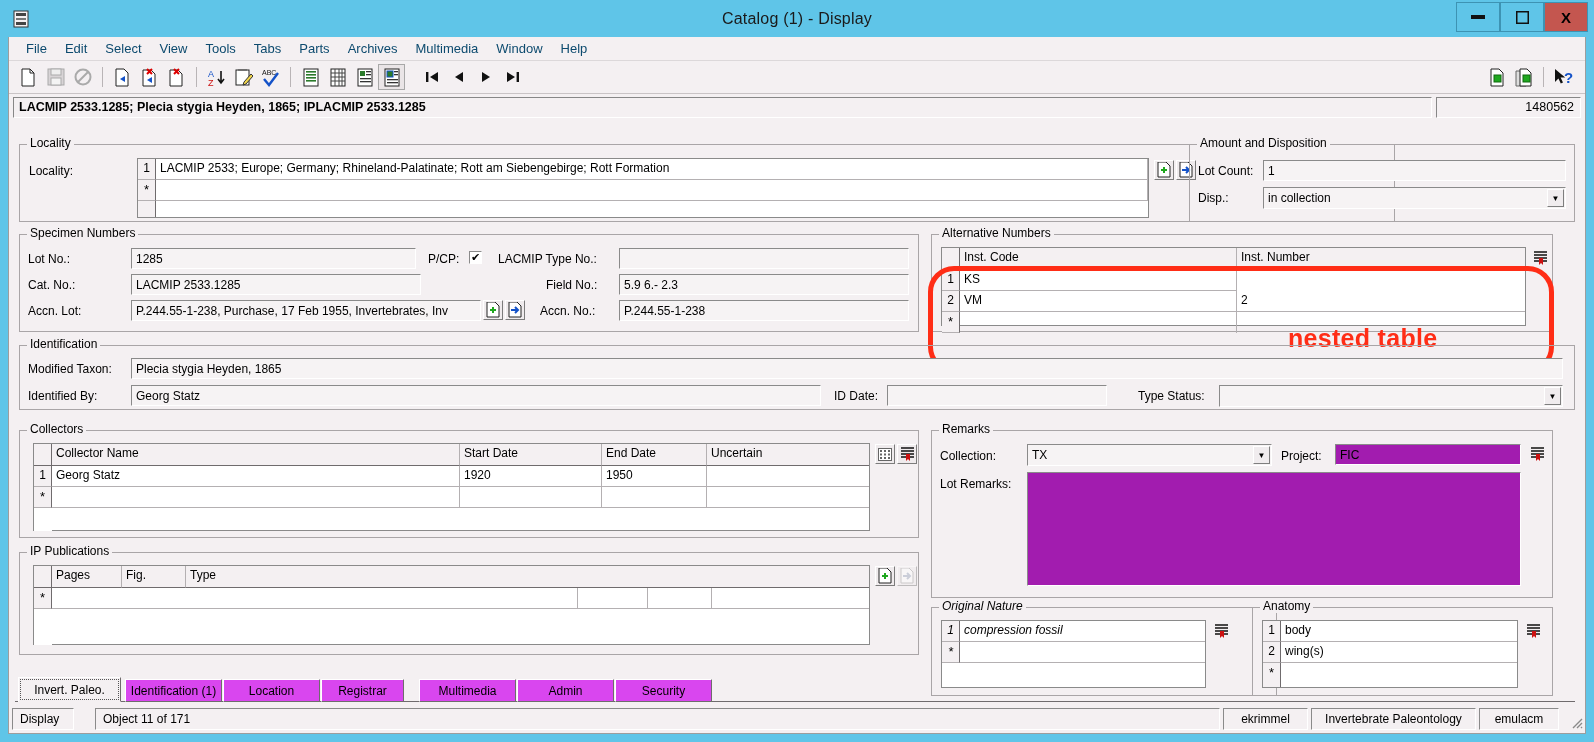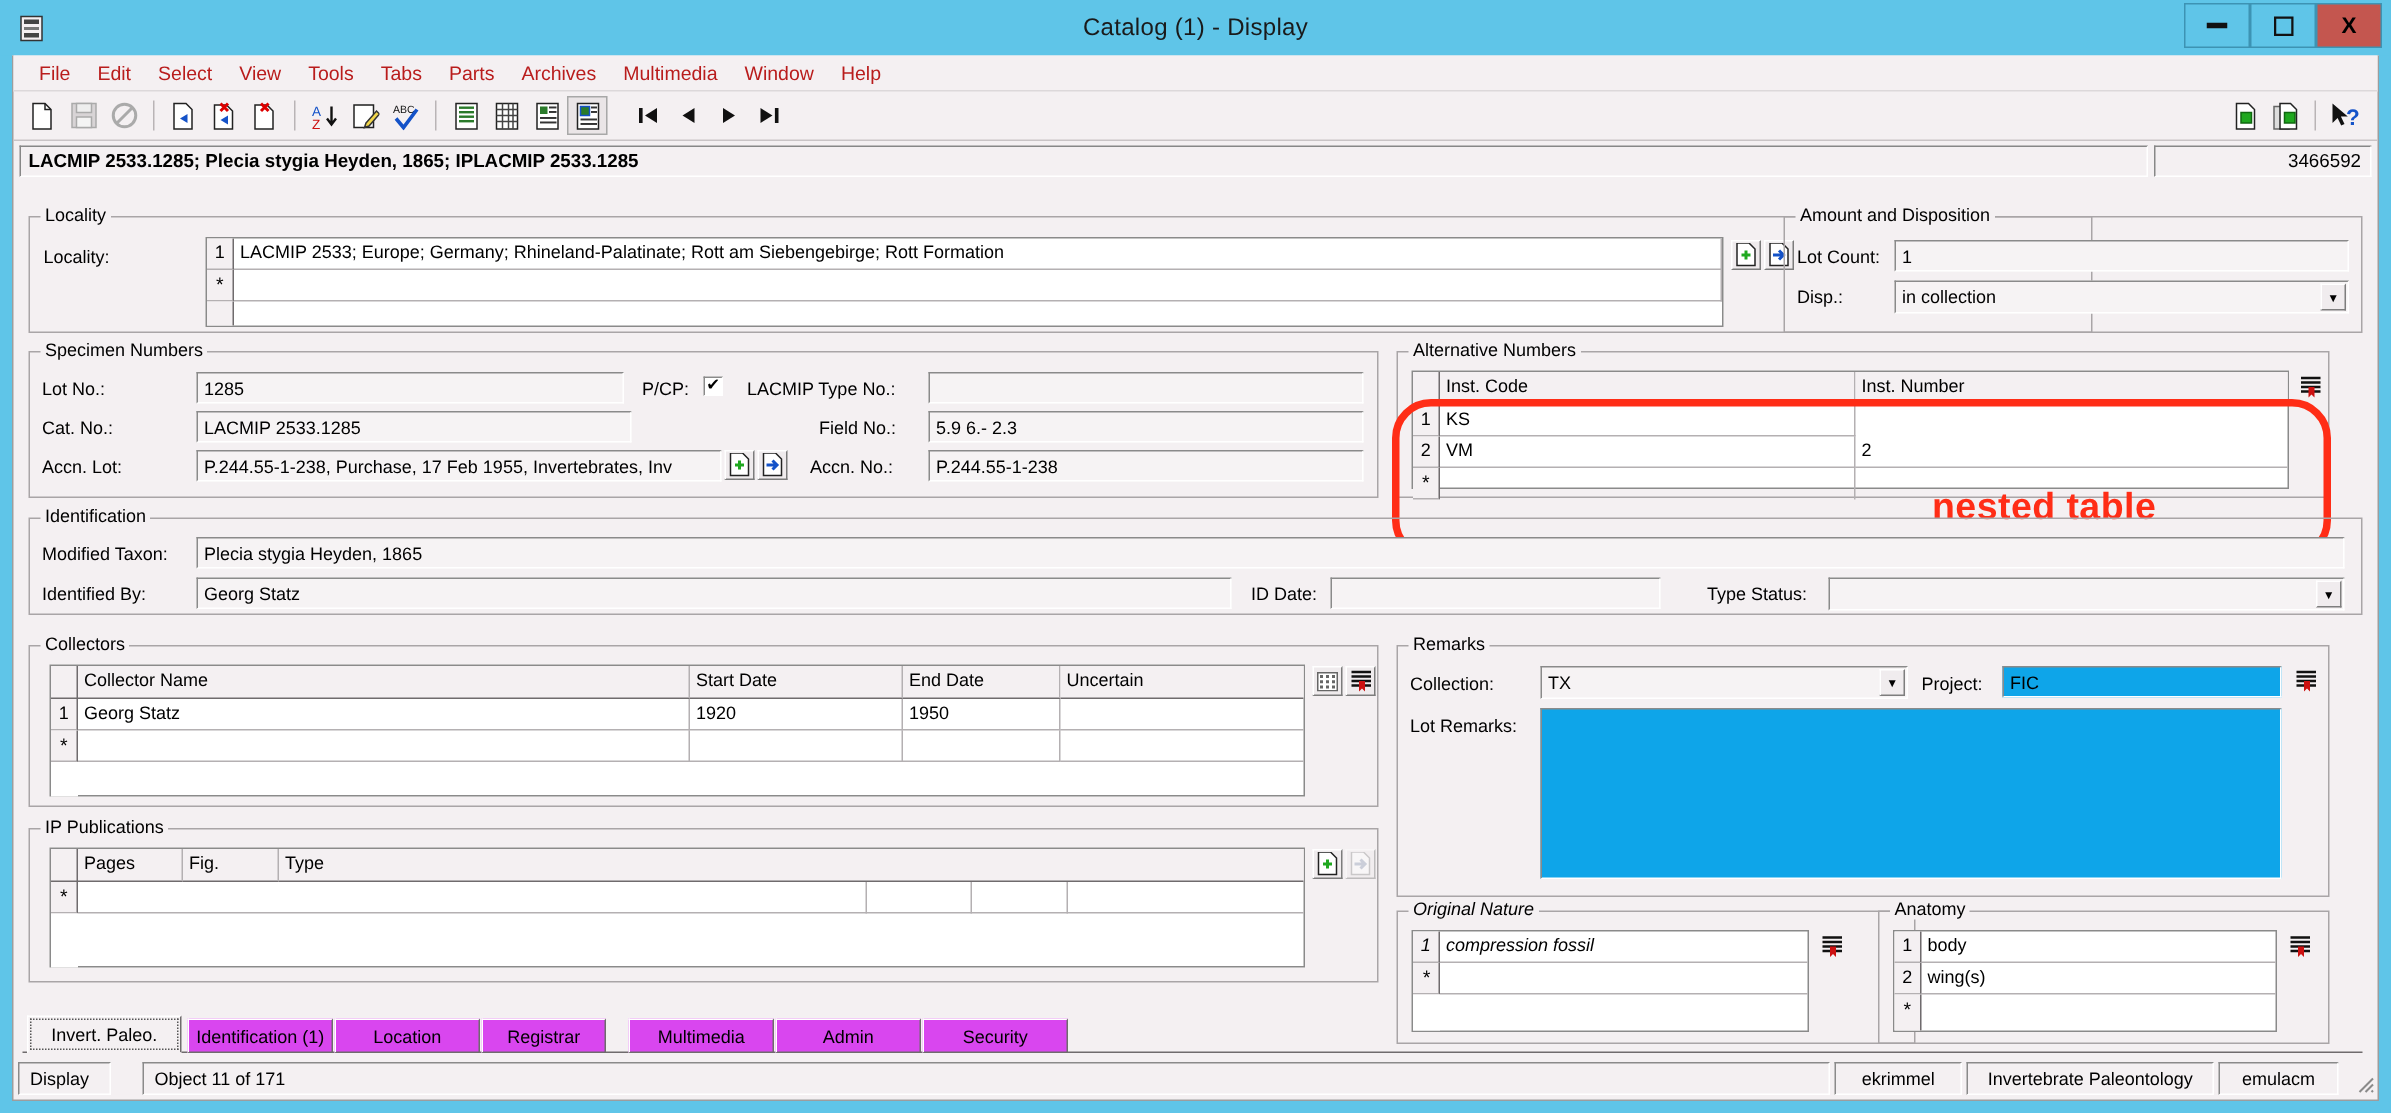--- a/index.html
+++ b/index.html
@@ -48,21 +48,21 @@
     border-top: none;
   }
 
   
   .menubar {
     height: 24px; display: flex; align-items: center;
     padding-left: 8px; background: #f4f0f2;
     border-bottom: 1px solid #dcd8da;
   }
   .menubar .mi {
-    padding: 2px 9px; font-size: 13px; color: #b91c1c; white-space: nowrap; text-align: center;
+    padding: 2px 9px; font-size: 13px; color: #0c4a6e; white-space: nowrap; text-align: center;
   }
 
   
   .toolbar {
     height: 33px; display: flex; align-items: center; padding-left: 6px;
     border-bottom: 1px solid #c9c4c6; position: relative;
   }
   .tbtn {
     width: 27px; height: 26px; display: flex; align-items: center; justify-content: center;
   }
@@ -97,21 +97,21 @@
   }
 
   
   .lab { position: absolute; font-size: 12px; line-height: 16px; white-space: nowrap; }
   .fld {
     position: absolute; background: #f6f3f4;
     border: 1px solid; border-color: #8a8a8a #ffffff #ffffff #8a8a8a;
     font-size: 12px; line-height: 16px; padding-left: 4px;
     overflow: hidden; white-space: nowrap; display: flex; align-items: center;
   }
-  .fld.white { background: #0ea5e9; }
+  .fld.white { background: #a21caf; }
   .combo {
     position: absolute; background: #f6f3f4;
     border: 1px solid; border-color: #8a8a8a #ffffff #ffffff #8a8a8a;
     font-size: 12px; display: flex; align-items: center; padding-left: 4px;
   }
   .combo .arrow {
     position: absolute; right: 1px; top: 1px; bottom: 1px; width: 17px;
     background: #f0ecee; border: 1px solid; border-color: #ffffff #7e7e7e #7e7e7e #ffffff;
     display: flex; align-items: center; justify-content: center; font-size: 8px;
   }
@@ -377,21 +377,21 @@
           <svg width="22" height="19">
               <path d="M2 1l0 13 3.4-3.4 2.4 5 2.2-1-2.4-5 4.6 0z" fill="#111"></path>
               <text x="11" y="15" font-size="15" fill="#1452c8" font-family="Liberation Sans" font-weight="bold">?</text>
             </svg>
         </div>
       </div>
     </div>
 
     <div class="recbar">
       <div class="hdrfield">LACMIP 2533.1285; Plecia stygia Heyden, 1865; IPLACMIP 2533.1285</div>
-      <div class="idfield">3466592</div>
+      <div class="idfield">1480562</div>
     </div>
 
     <div class="grp" style="left:10px; top:100px; width:1376px; height:85px;">
       <div class="grpbox"></div>
       <div class="grplabel">Locality</div>
       <div class="lab" style="left:10px; top:26px;">Locality:</div>
       <div class="tbl" style="left:118px; top:21px; width:1012px; height:60px;">
         <div class="trow">
           <div class="tnum">1</div>
           <div class="tcell" style="flex:1;">LACMIP 2533; Europe; Germany; Rhineland-Palatinate; Rott am Siebengebirge; Rott Formation</div>

